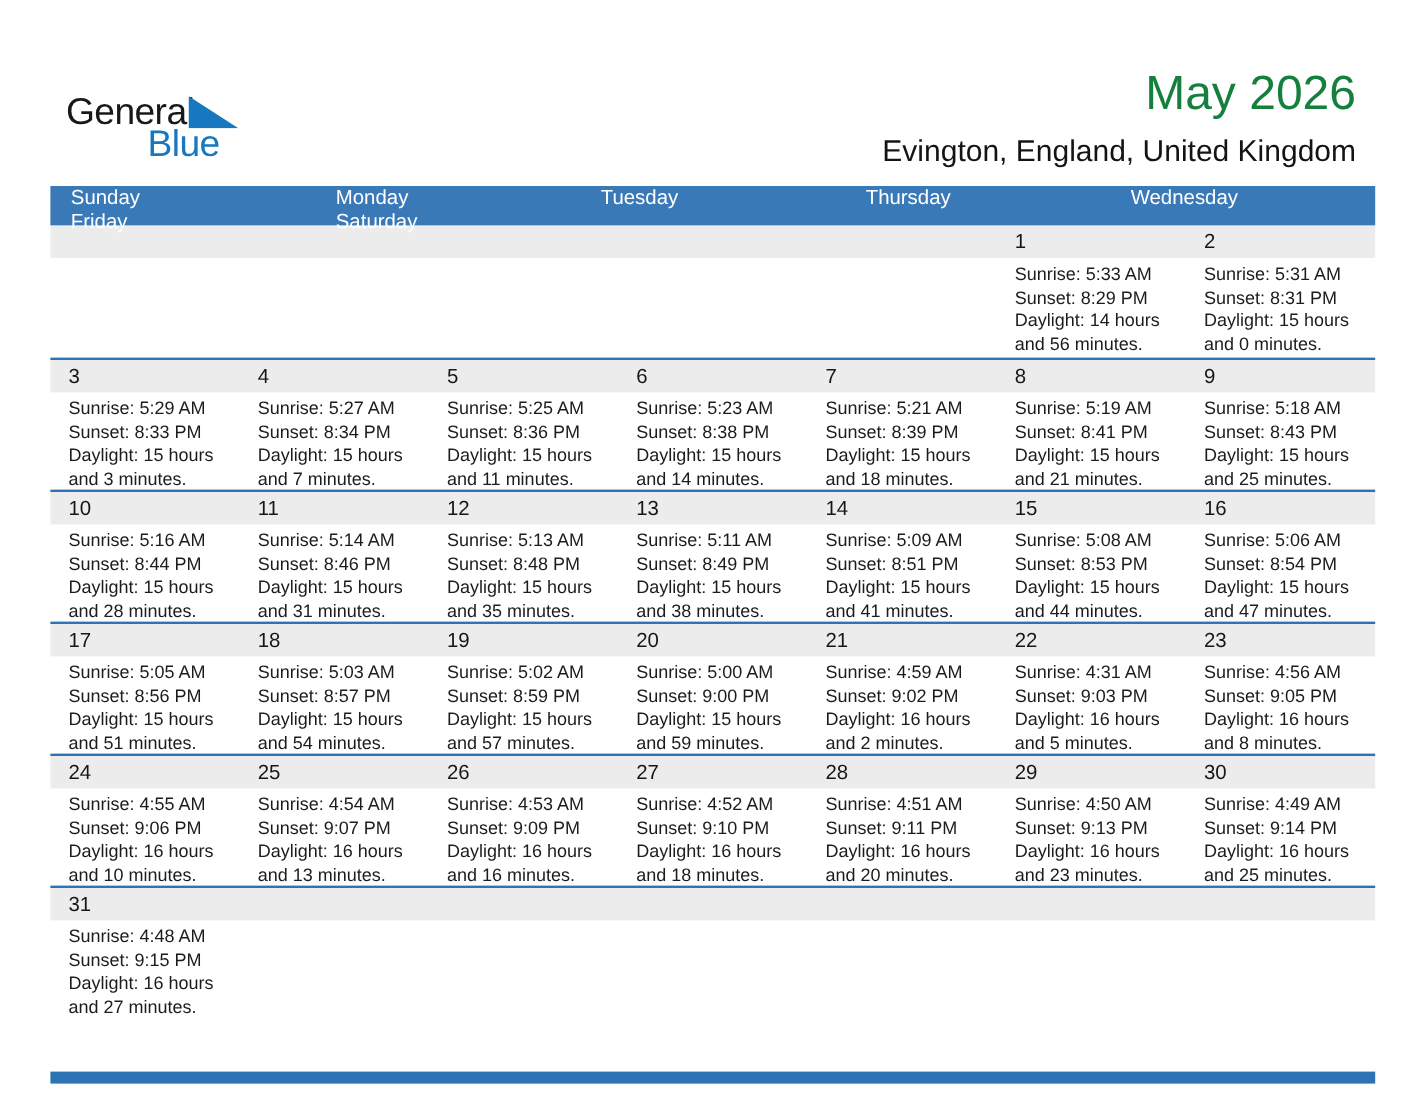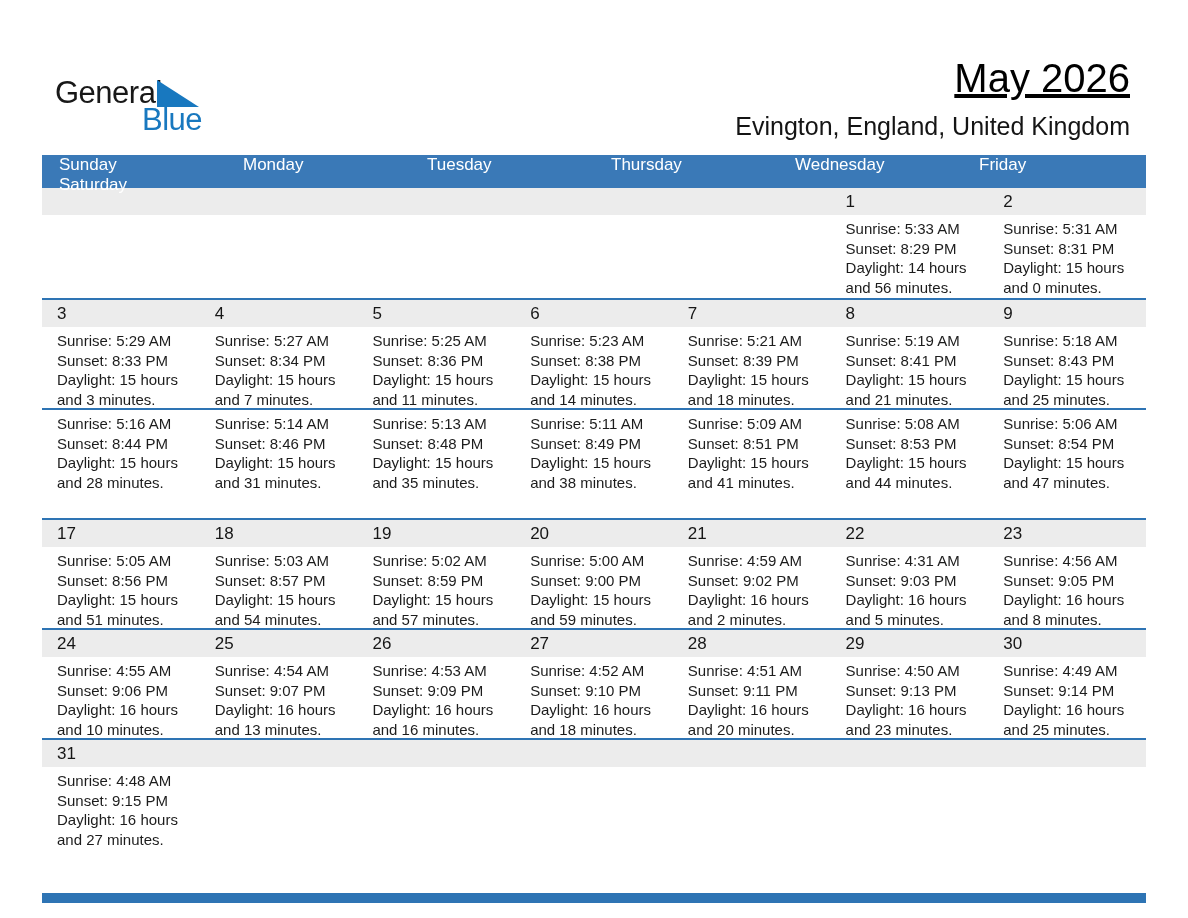--- a/index.html
+++ b/index.html
@@ -17,26 +17,26 @@
     position:relative;
     overflow:hidden;
   }
   .content{position:absolute;left:42px;top:0;width:1104px;}
   
   .top{position:relative;height:155px;}
   .logo{position:absolute;left:13px;top:75px;width:210px;height:70px;}
   .logo-general{position:absolute;left:0;top:0;font-size:31px;letter-spacing:-.5px;color:#181818;font-weight:400;}
   .logo-triangle{position:absolute;left:102px;top:5px;width:42px;height:27px;background:var(--logo-blue);
     clip-path:polygon(0 0,100% 100%,0 100%);}
-  .logo-blue{position:absolute;left:87px;top:27px;font-size:31px;letter-spacing:-.5px;color:var(--logo-blue);font-weight:400;}
+  .logo-blue{position:absolute;left:68px;top:27px;font-size:31px;letter-spacing:-.5px;color:var(--logo-blue);font-weight:400;}
   .titles{position:absolute;right:16px;top:55px;text-align:right;}
-  .month-title{font-size:40px;color:#000000;font-weight:400;line-height:46px;text-decoration:underline;}
+  .month-title{font-size:40px;color:#15803d;font-weight:400;line-height:46px;}
   .location{font-size:25px;color:#141414;font-weight:400;margin-top:11px;text-align:center;}
   
-  .weekday-row{display:grid;grid-template-columns:repeat(6,1fr);height:33px;background:var(--header-blue);}
+  .weekday-row{display:grid;grid-template-columns:repeat(5,1fr);height:33px;background:var(--header-blue);}
   .weekday-cell{color:#ffffff;font-size:17px;font-weight:400;display:flex;align-items:center;padding-left:17px;}
   
   .week{height:110px;}
   .week + .week{border-top:2px solid var(--line-blue);}
   .w-dates{display:grid;grid-template-columns:repeat(7,1fr);height:27px;background:var(--band-gray);}
   .date-cell{font-size:17px;color:#161616;padding:4px 0 0 15px;}
   .w-body{display:grid;grid-template-columns:repeat(7,1fr);}
   .body-cell{padding:4px 6px 0 15px;}
   .cell-line{font-size:15px;line-height:19.5px;color:var(--text-dark);white-space:nowrap;}
   
@@ -149,20 +149,29 @@
           </div>
           <div class="body-cell">
             <div class="cell-line">Sunrise: 5:18 AM</div>
             <div class="cell-line">Sunset: 8:43 PM</div>
             <div class="cell-line">Daylight: 15 hours</div>
             <div class="cell-line">and 25 minutes.</div>
           </div>
         </div>
       </div>
       <div class="week">
+        <div class="w-dates">
+          <div class="date-cell">10</div>
+          <div class="date-cell">11</div>
+          <div class="date-cell">12</div>
+          <div class="date-cell">13</div>
+          <div class="date-cell">14</div>
+          <div class="date-cell">15</div>
+          <div class="date-cell">16</div>
+        </div>
         <div class="w-body">
           <div class="body-cell">
             <div class="cell-line">Sunrise: 5:16 AM</div>
             <div class="cell-line">Sunset: 8:44 PM</div>
             <div class="cell-line">Daylight: 15 hours</div>
             <div class="cell-line">and 28 minutes.</div>
           </div>
           <div class="body-cell">
             <div class="cell-line">Sunrise: 5:14 AM</div>
             <div class="cell-line">Sunset: 8:46 PM</div>

